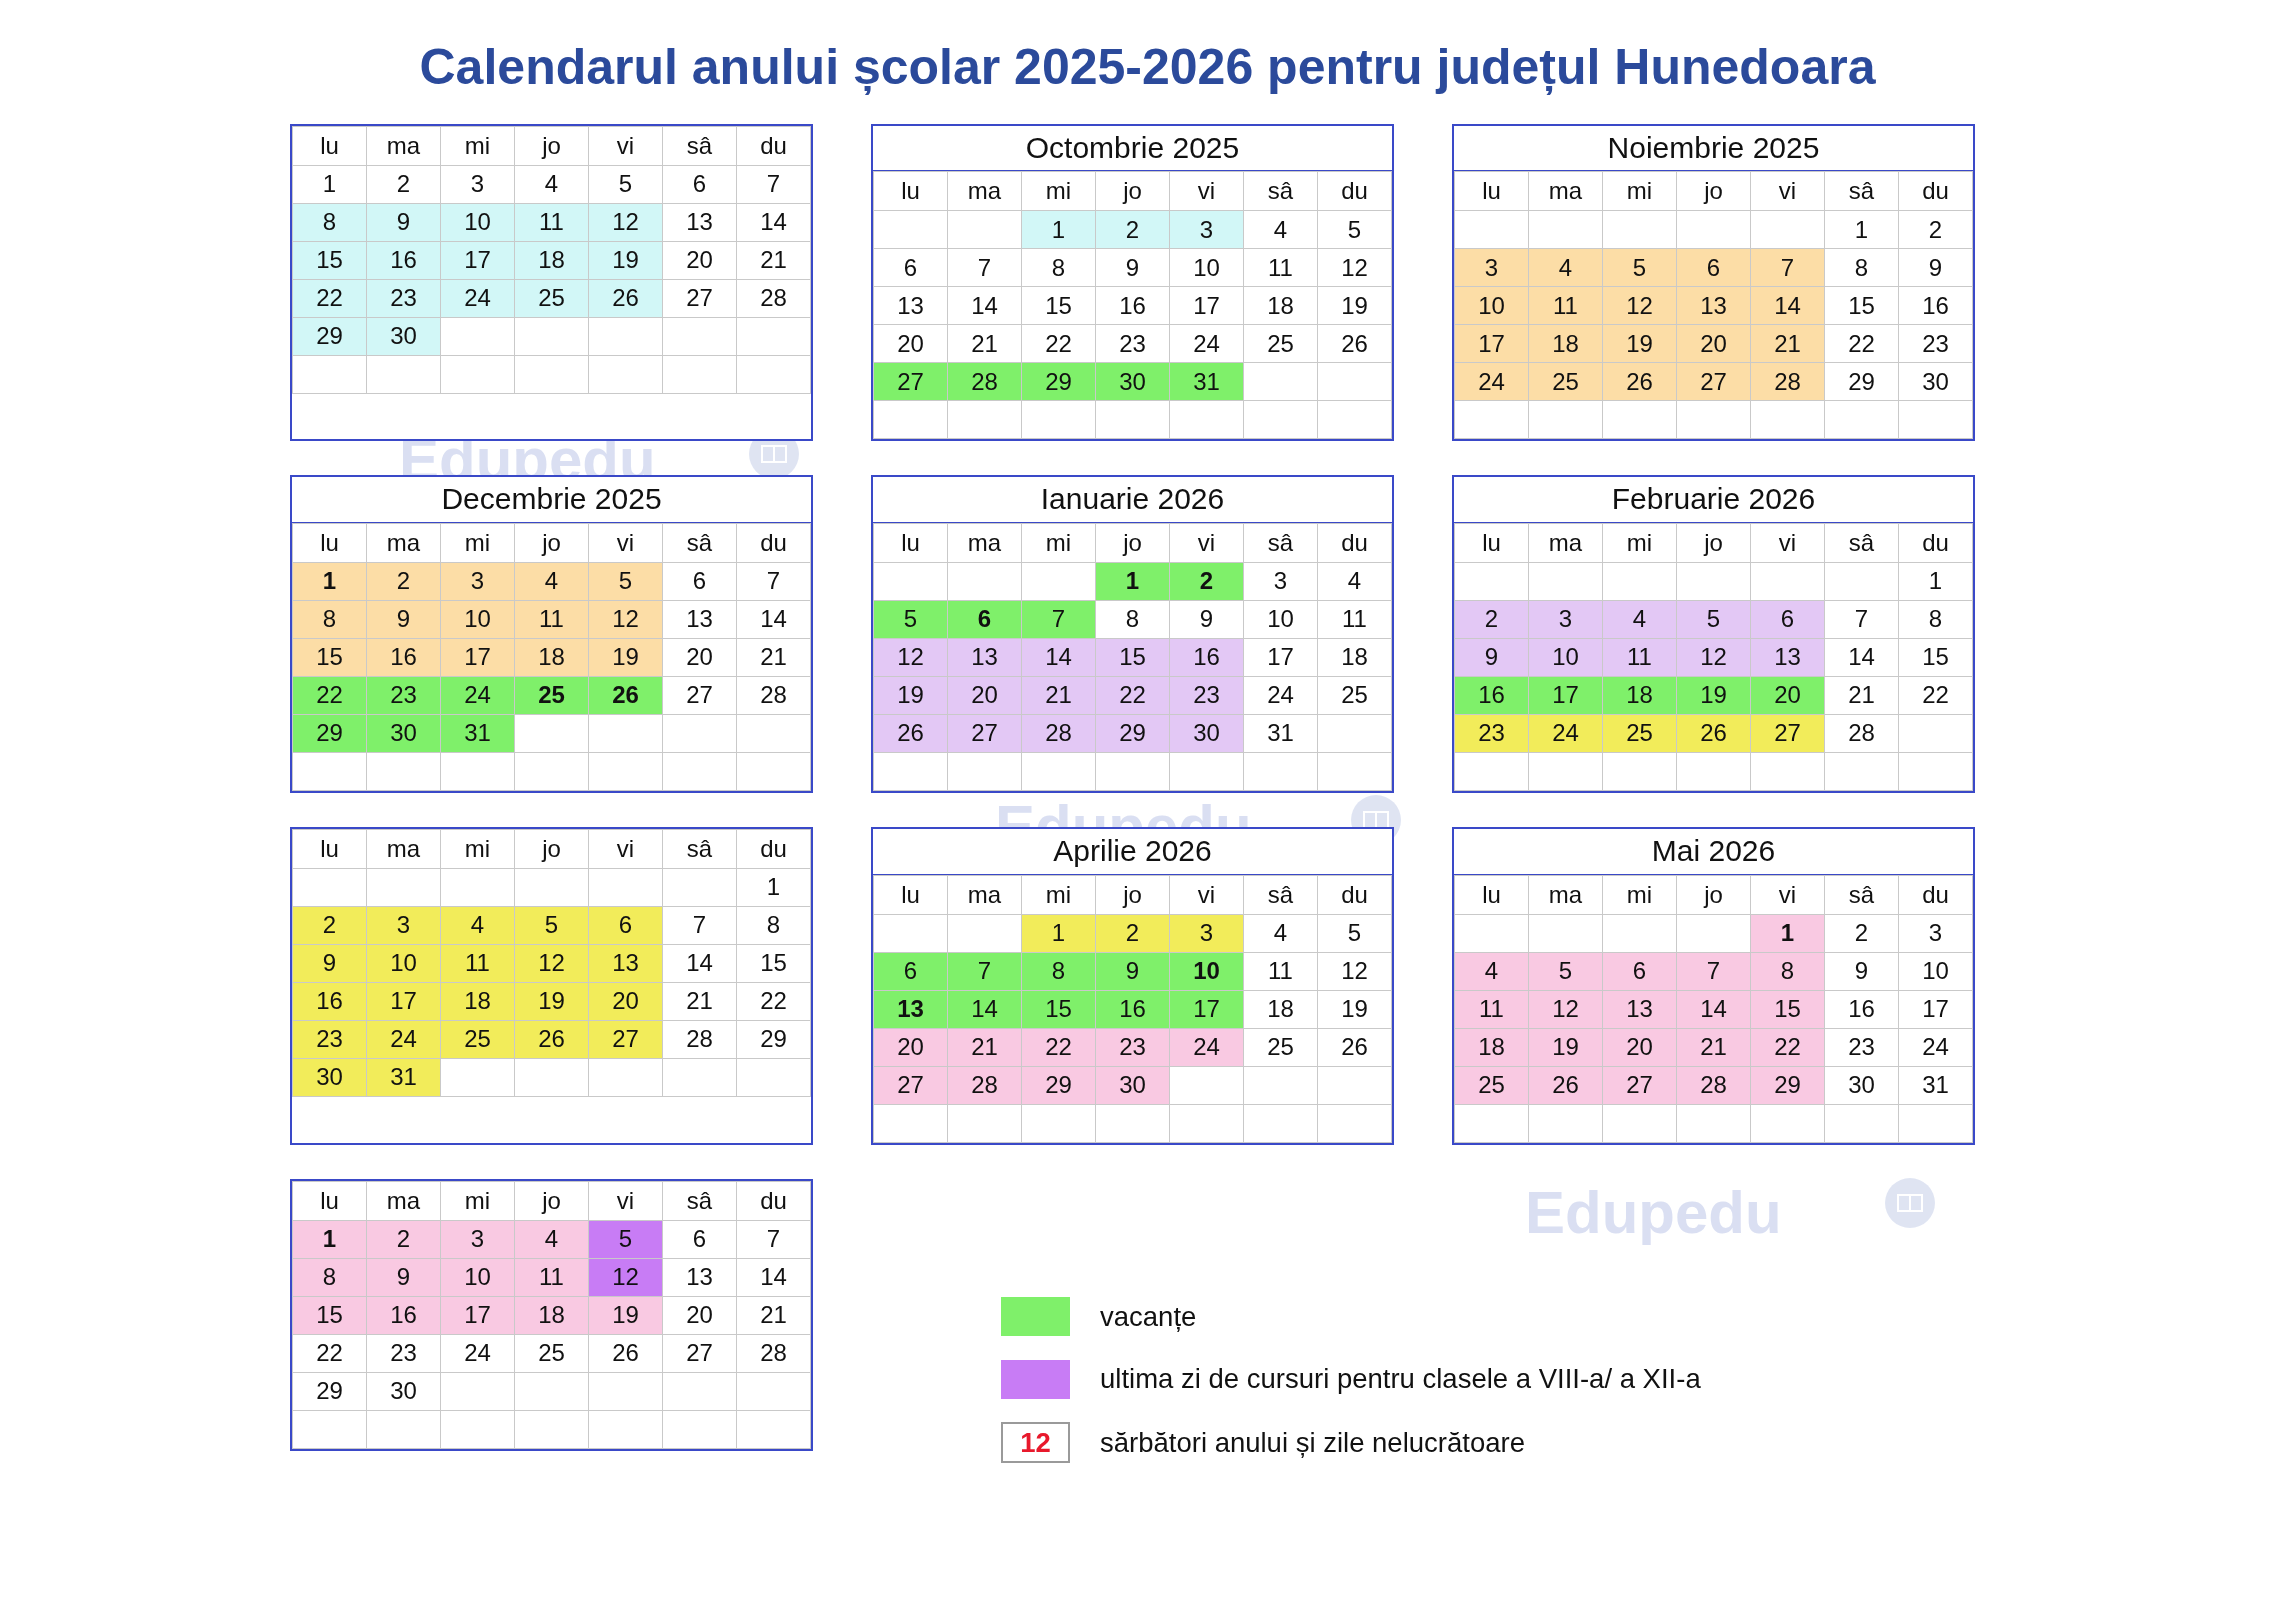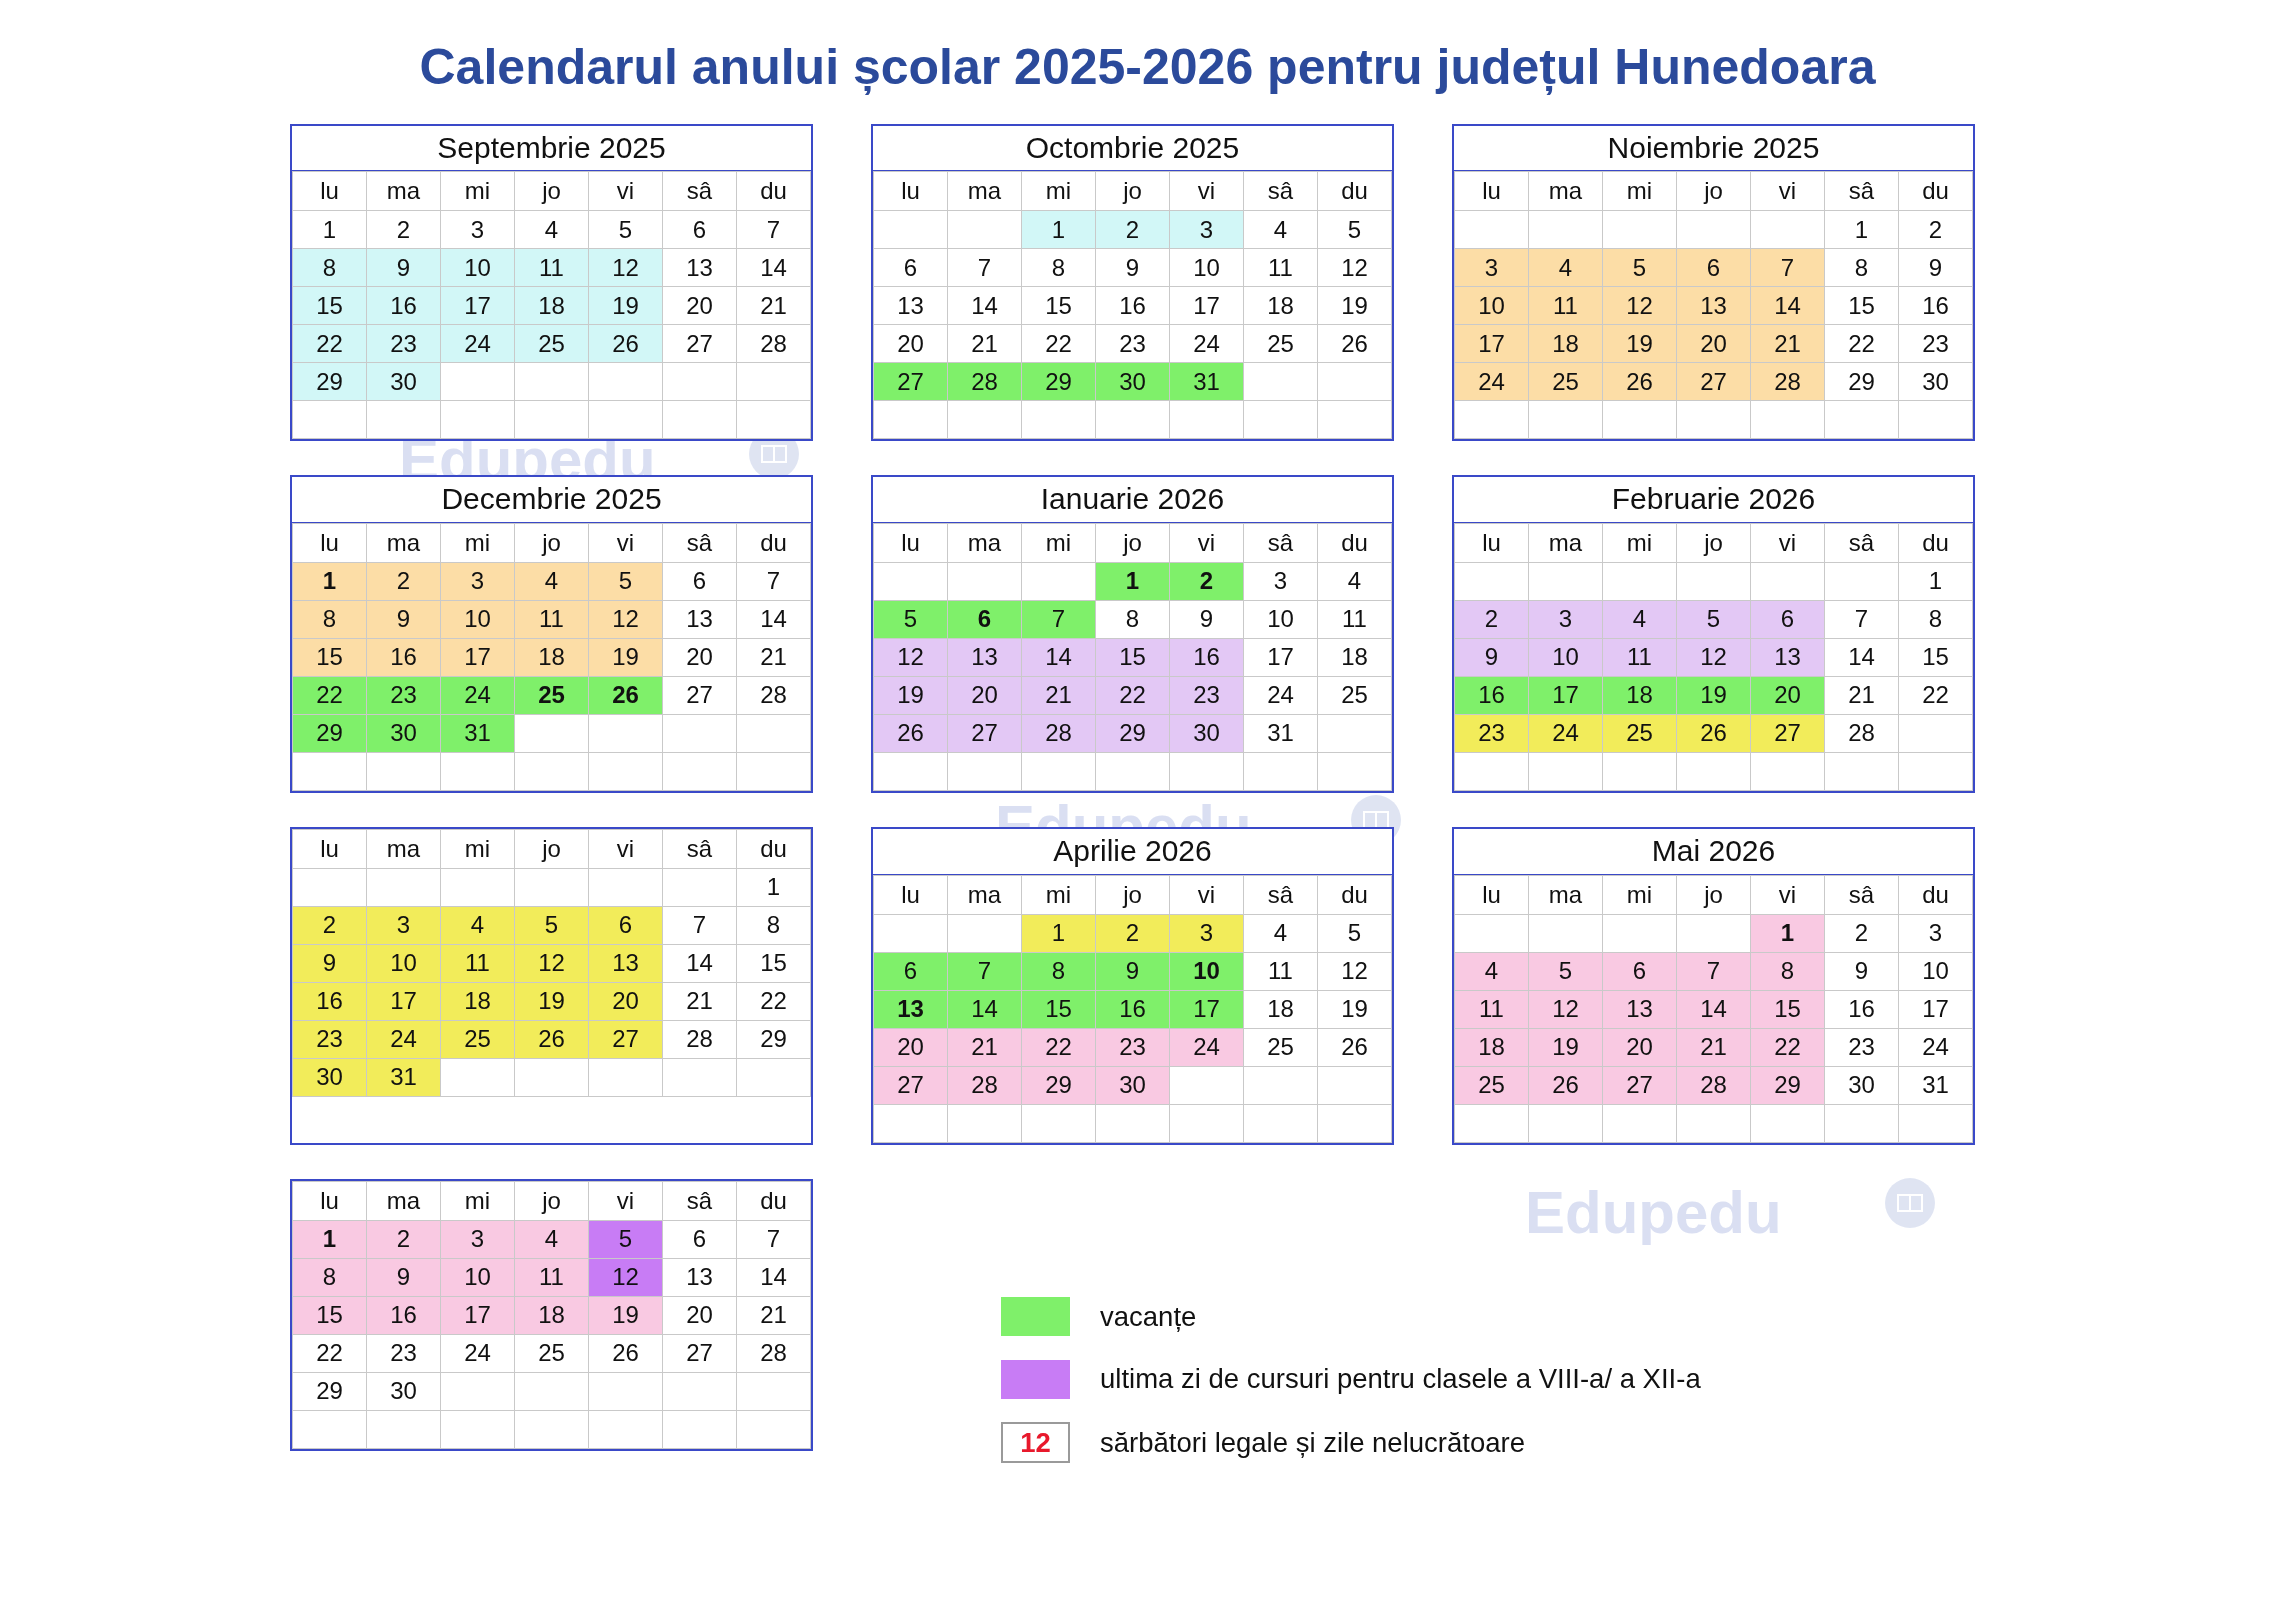--- a/index.html
+++ b/index.html
@@ -176,21 +176,20 @@
   <div class="wm" style="left:1351px; top:795px;"><span class="wm-badge"></span></div>
 
   <div class="wm wm-mod" style="left:308px; top:1008px;">M4</div>
   <div class="wm wm-mod" style="left:1538px; top:1001px;">M5</div>
   <div class="wm wm-edu" style="left:1525px; top:1178px;">Edupedu</div>
   <div class="wm" style="left:1885px; top:1178px;"><span class="wm-badge"></span></div>
 
   <div class="grid">
     <div class="row">
       <div class="month" id="m0">
-          <div class="month-title">Septembrie 2025</div>
           <table class="cal">
             <thead>
               <tr>
                 <th>lu</th>
                 <th>ma</th>
                 <th>mi</th>
                 <th>jo</th>
                 <th>vi</th>
                 <th>sâ</th>
                 <th>du</th>
@@ -913,18 +912,18 @@
     <div class="legend-row">
       <div class="sw sw-vac"></div>
       <div class="legend-label">vacanțe</div>
     </div>
     <div class="legend-row">
       <div class="sw sw-last"></div>
       <div class="legend-label">ultima zi de cursuri pentru clasele a VIII-a/ a XII-a</div>
     </div>
     <div class="legend-row">
       <div class="sw sw-hol">12</div>
-      <div class="legend-label">sărbători legale  și zile nelucrătoare</div>
+      <div class="legend-label">sărbători anului  și zile nelucrătoare</div>
     </div>
   </div>
 
 </div>
 
 
 </body></html>

